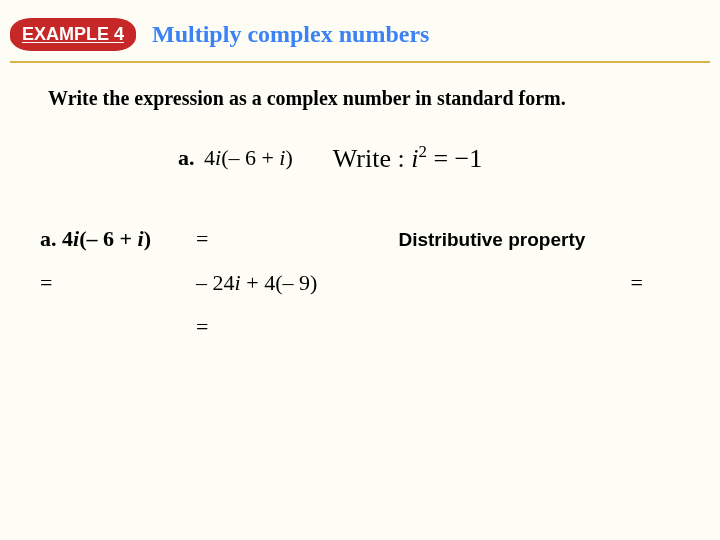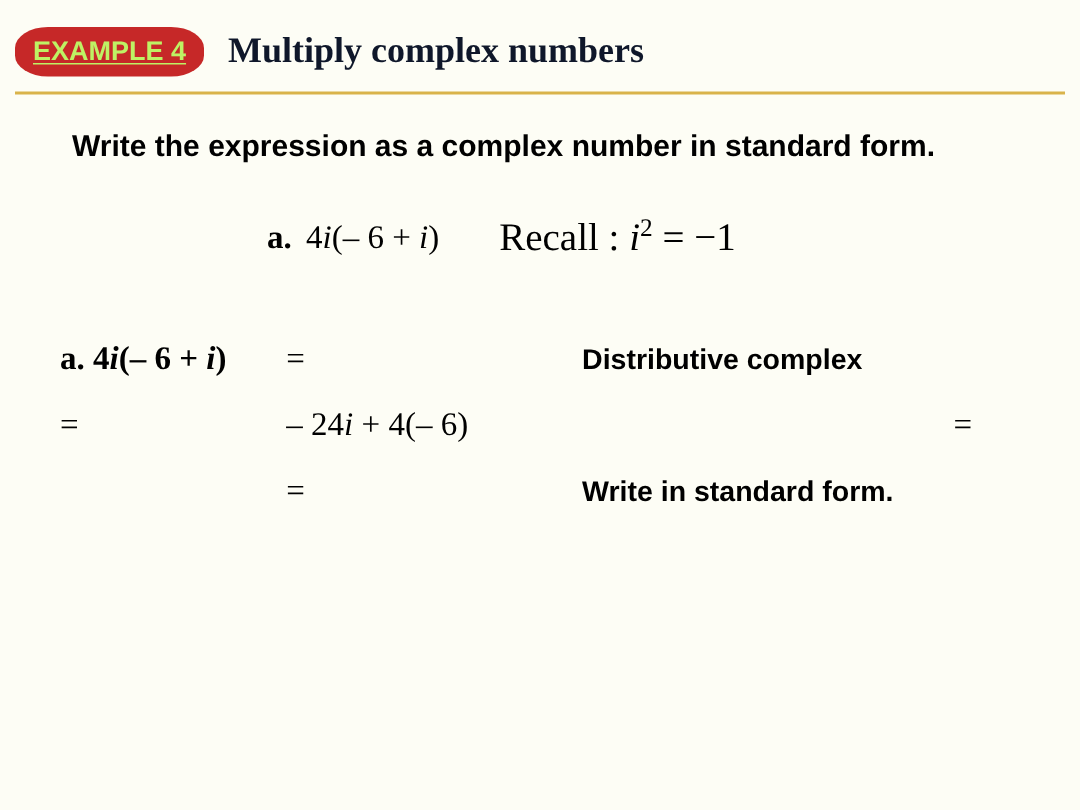--- a/index.html
+++ b/index.html
@@ -13,47 +13,47 @@
     overflow: hidden;
   }
   .header {
     display: flex;
     align-items: center;
     padding: 18px 10px 8px 10px;
     gap: 16px;
   }
   .badge {
     background: #c62828;
-    color: #bef264;
+    color: #ffffff;
     font-family: Arial, Helvetica, sans-serif;
     font-weight: bold;
     font-size: 18px;
     padding: 6px 12px;
     border-radius: 22px / 14px;
     text-decoration: underline;
     text-underline-offset: 2px;
     white-space: nowrap;
   }
   .title {
     font-family: "Times New Roman", Times, serif;
     font-weight: bold;
     font-size: 24px;
-    color: #0f172a;
+    color: #3b82f6;
     text-align: center;
   }
   .rule {
     border: none;
     border-top: 2px solid #d9b34a;
     margin: 2px 10px 0 10px;
   }
   .content {
     padding: 22px 40px 0 48px;
   }
   .instr {
-    font-family: Liberation Sans, sans-serif;
+    font-family: Liberation Serif, serif;
     font-weight: bold;
     font-size: 20px;
     line-height: 1.35;
     margin-bottom: 30px;
   }
   .problem-row {
     display: flex;
     align-items: center;
     gap: 40px;
     margin-left: 130px;
@@ -107,39 +107,38 @@
 
 <div class="content">
 
   <div class="instr">Write the expression as a complex number in standard form.</div>
 
   <div class="problem-row">
     <div class="problem">
       <span class="lbl">a.</span><span> 4</span><span class="ital">i</span><span>(– 6 + </span><span class="ital">i</span><span>)</span>
     </div>
     <div class="recall">
-      <span>Recall :   </span><span class="ital">i</span><span class="sup">2</span><span> = −1</span>
+      <span>Write :   </span><span class="ital">i</span><span class="sup">2</span><span> = −1</span>
     </div>
   </div>
 
   <div class="work">
 
     <div class="lhs">
       <span>a.</span><span>  4</span><span class="ital">i</span><span>(– 6 + </span><span class="ital">i</span><span>)</span>
     </div>
     <div class="eqcol">=</div>
-    <div class="reason">Distributive complex</div>
+    <div class="reason">Distributive property</div>
 
     <div></div>
     <div class="eqcol">=</div>
     <div class="expr">
-      <span> – 24</span><span class="ital">i</span><span> + 4(– 6)</span>
+      <span> – 24</span><span class="ital">i</span><span> + 4(– 9)</span>
     </div>
 
     <div></div>
     <div class="eqcol">=</div>
 
     <div></div>
     <div class="eqcol">=</div>
-    <div class="reason">Write in standard form.</div>
   </div>
 
 </div>
 
 </body></html>

